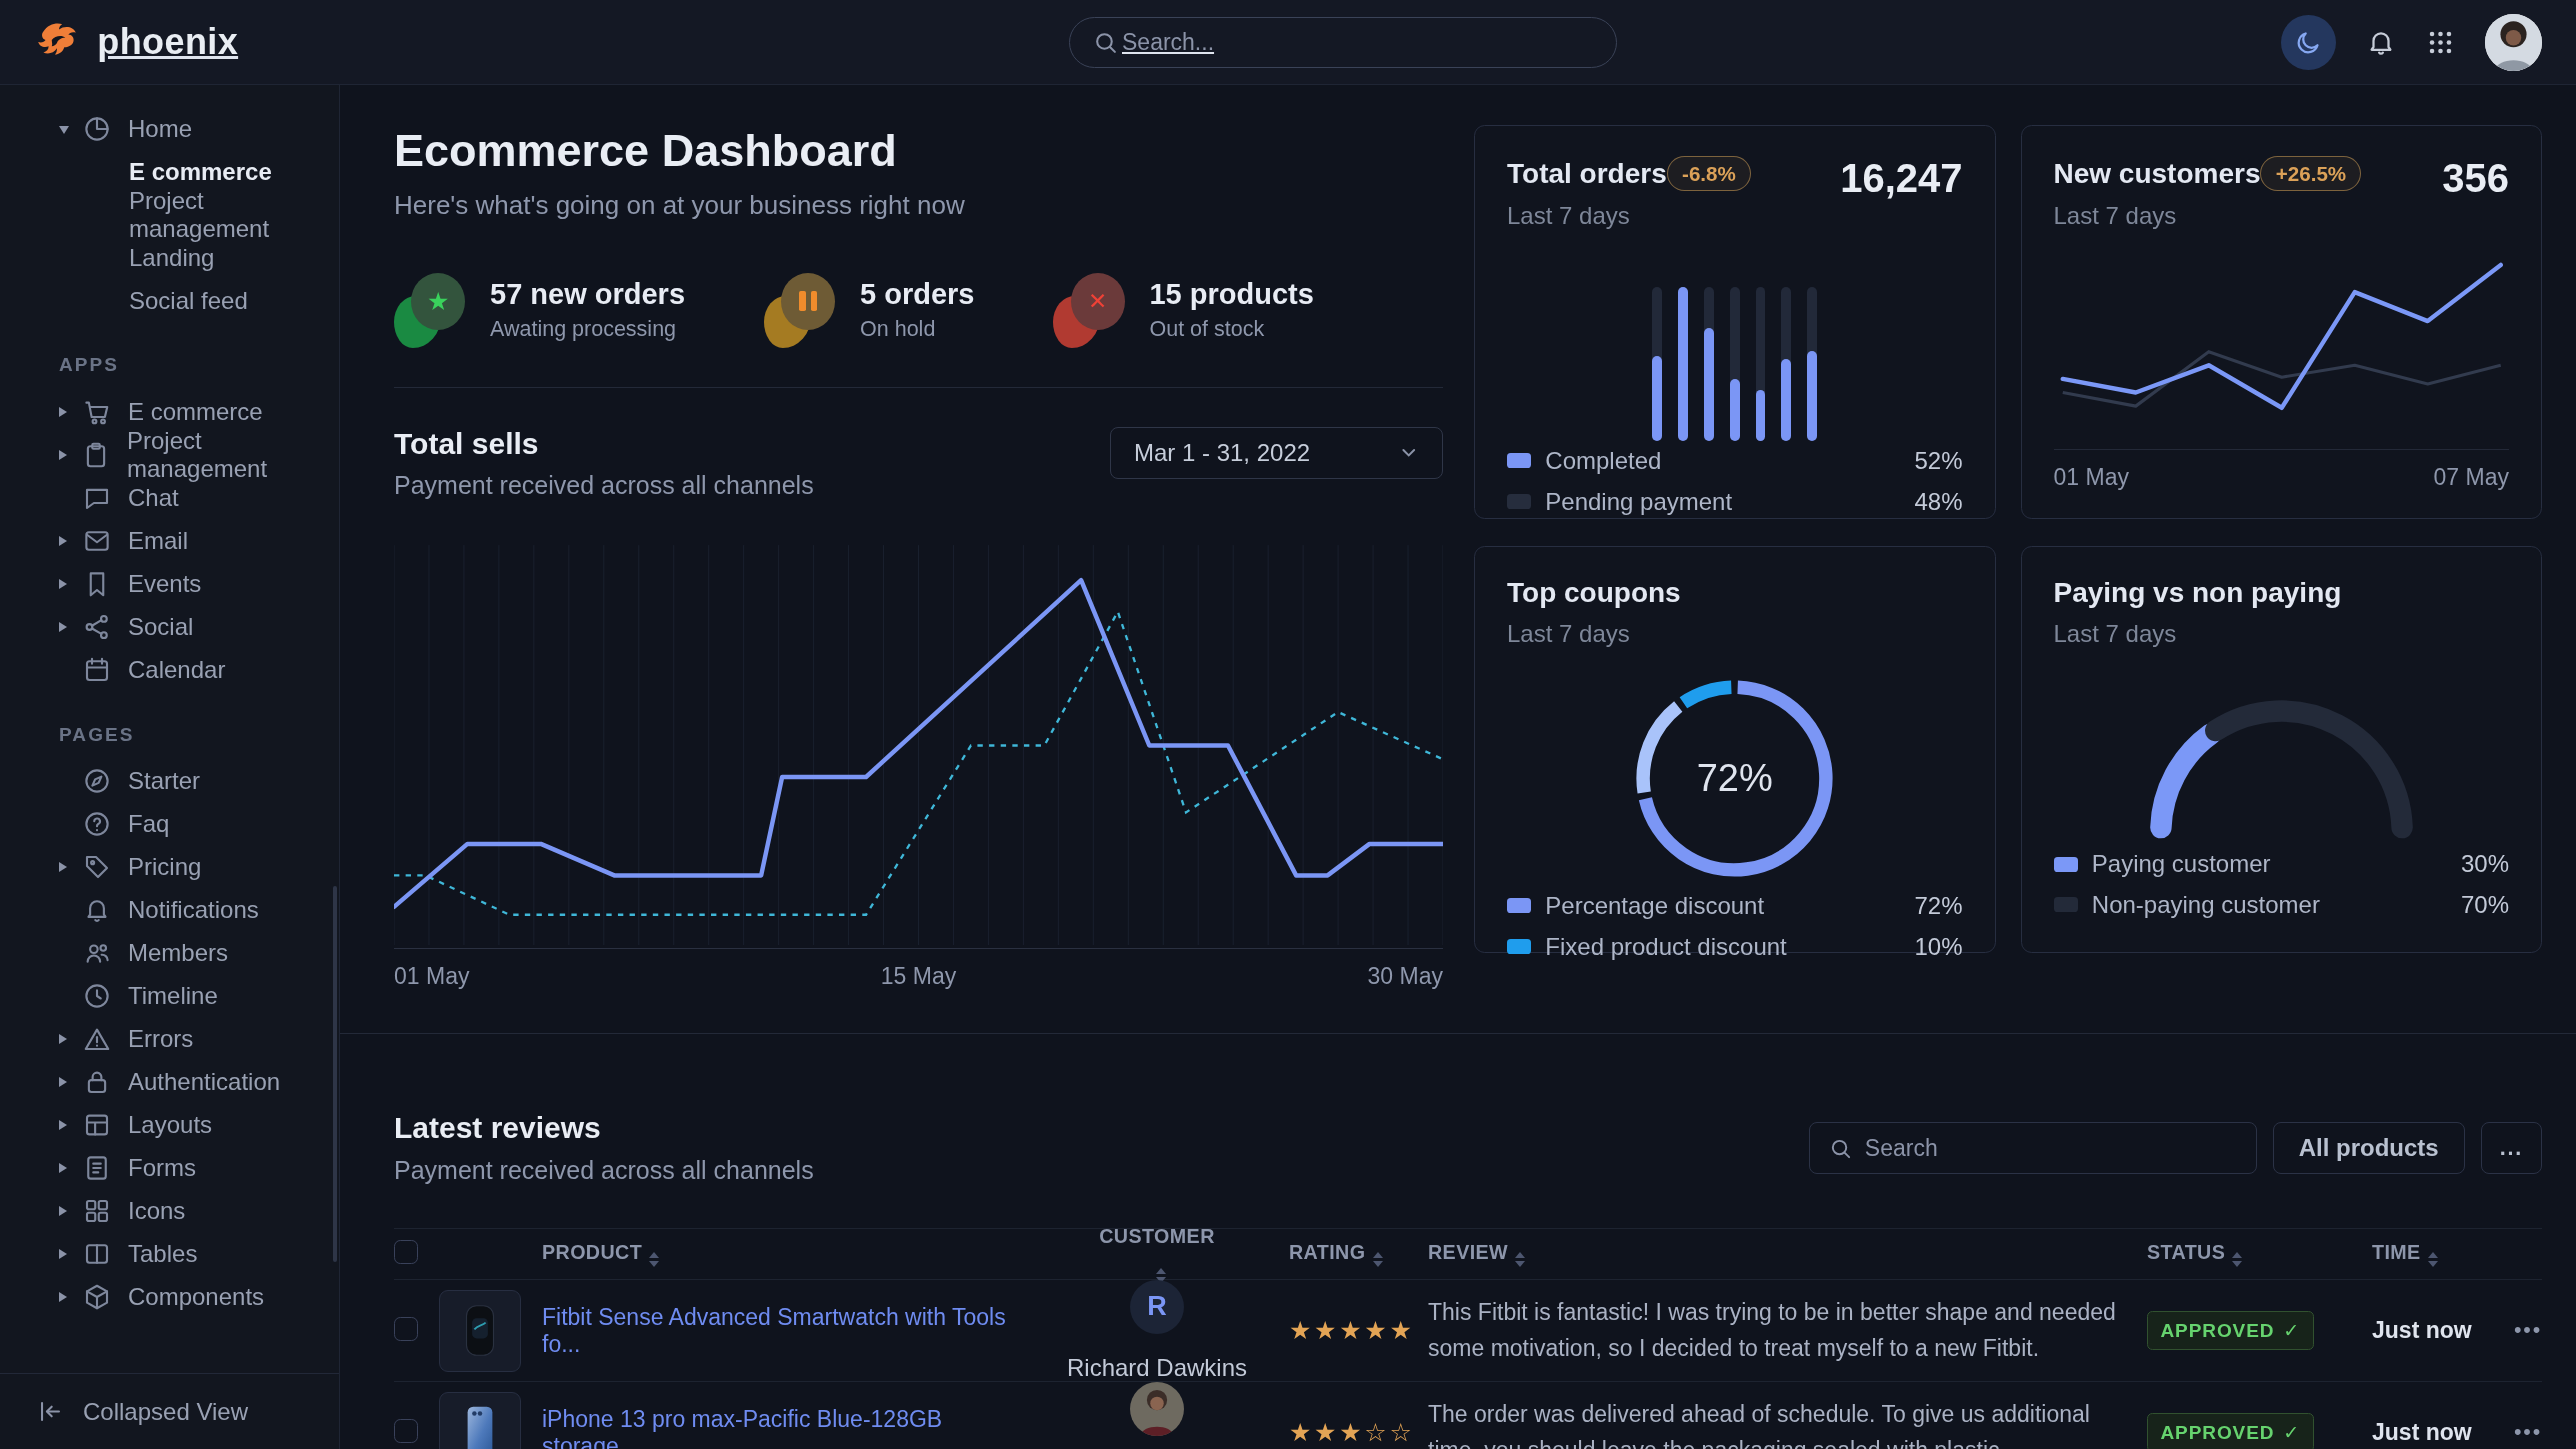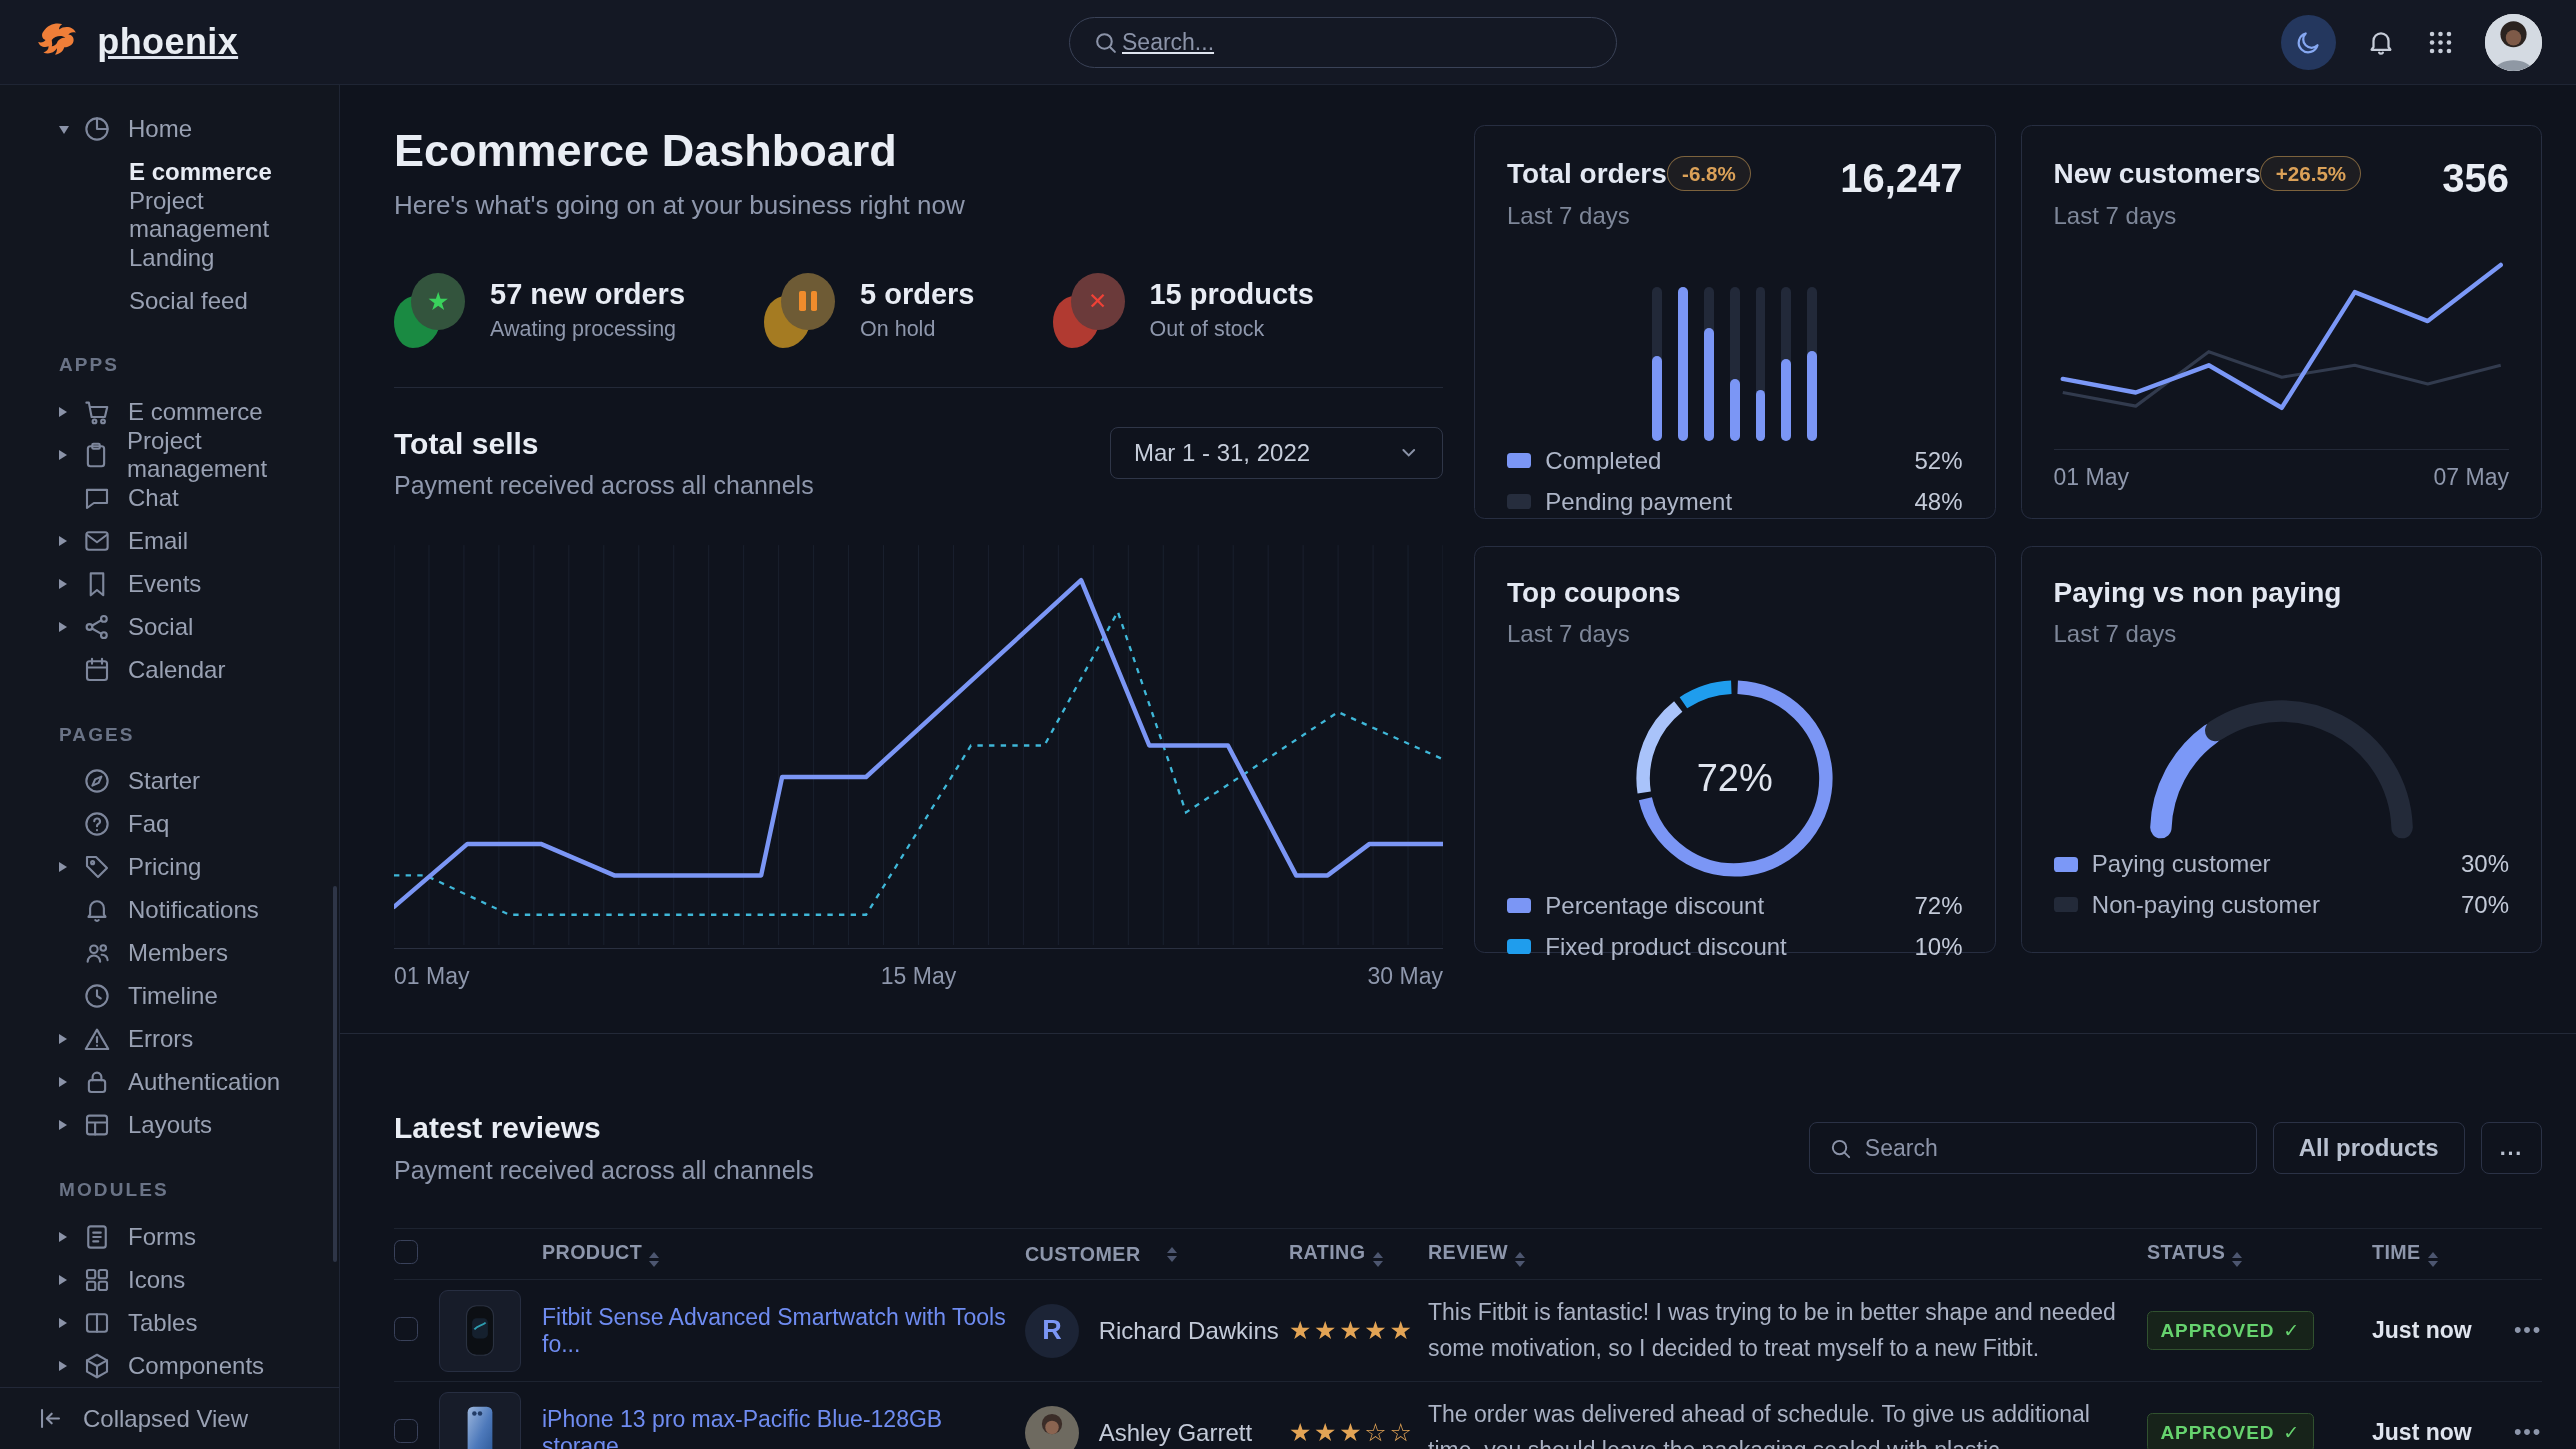--- a/index.html
+++ b/index.html
@@ -105,21 +105,21 @@
   .rev-search { width:448px; height:52px; border:0.9px solid #2b3246; border-radius:8px; display:flex; align-items:center; gap:12.5px; padding:0 19.7px; color:#8b93a8; }
   .rev-search input { background:transparent; border:none; outline:none; color:#aeb6c8; font-size:23px; width:100%; font-family:inherit; }
   .rev-search input::placeholder { color:#8b93a8; }
   .btn { height:52px; border:0.9px solid #2b3246; background:transparent; border-radius:8px; color:#b9c1d0; font-size:24px; font-weight:700; padding:0 25px; cursor:pointer; font-family:inherit; }
   .btn.dots { padding:0 18px; font-size:21.5px; letter-spacing:1.8px; }
   .rev-table { margin-top:43px; }
   .t-row { display:flex; align-items:center; }
   .t-header { height:52px; border-top:0.9px solid #1d2330; border-bottom:0.9px solid #1d2330; font-size:19.7px; font-weight:700; letter-spacing:0.4px; color:#8d96ab; }
   .t-body-row { height:102px; border-bottom:0.9px solid #1d2330; }
   .col-check { width:45px; } .col-thumb { width:103px; } .col-product { width:483px; }
-  .col-customer { width:264px; display:flex; align-items:center; gap:19.7px; }
+  .col-customer { width:264px; display:flex; align-items:center; gap:19.7px;flex-direction:column; }
   .col-rating { width:139px; } .col-review { flex:1; min-width:0; padding-right:27px; }
   .col-status { width:192px; } .col-time { width:125px;margin-left:33px; } .col-dots { width:45px; text-align:right; }
   .checkbox { width:24px; height:24px; border:1.8px solid #39415a; border-radius:6.3px; display:inline-block; cursor:pointer; }
   .sort { display:inline-flex; flex-direction:column; gap:2.7px; margin-left:7.2px; vertical-align:0.9px; }
   .sort i { display:block; width:0; height:0; border-left:5.4px solid transparent; border-right:5.4px solid transparent; }
   .sort .up { border-bottom:6.3px solid #4d5670; } .sort .dn { border-top:6.3px solid #4d5670; }
   .thumb { width:82px; height:82px; border:0.9px solid #272e41; background:#171c29; border-radius:9px; overflow:hidden; display:flex; align-items:center; justify-content:center; }
   .p-link { color:#6f8cf1; font-size:23px; text-decoration:none; cursor:pointer; }
   .avatar-r { width:54px; height:54px; border-radius:50%; background:#1c2436; color:#7b96f5; font-weight:800; font-size:27px; display:flex; align-items:center; justify-content:center; flex:none; }
   .avatar-img { width:54px; height:54px; border-radius:50%; overflow:hidden; flex:none; }
@@ -371,21 +371,20 @@
           <span class="caret caret-r"></span>
           <span class="ico">
             <svg viewBox="0 0 24 24" fill="none" stroke="currentColor" stroke-width="1.7" stroke-linecap="round" stroke-linejoin="round">
               <rect x="4" y="4.5" width="16" height="15" rx="2"></rect>
               <path d="M4 10h16M10.5 10v9.5"></path>
             </svg>
           </span>
           <span class="lbl">Layouts</span>
         </div>
 
-      <div class="sec-label">MODULES</div>
       <div class="s-item">
           <span class="caret caret-r"></span>
           <span class="ico">
             <svg viewBox="0 0 24 24" fill="none" stroke="currentColor" stroke-width="1.7" stroke-linecap="round" stroke-linejoin="round">
               <rect x="5" y="3.5" width="14" height="17" rx="2"></rect>
               <path d="M9 8.5h6M9 12h6M9 15.5h4"></path>
             </svg>
           </span>
           <span class="lbl">Forms</span>
         </div>

